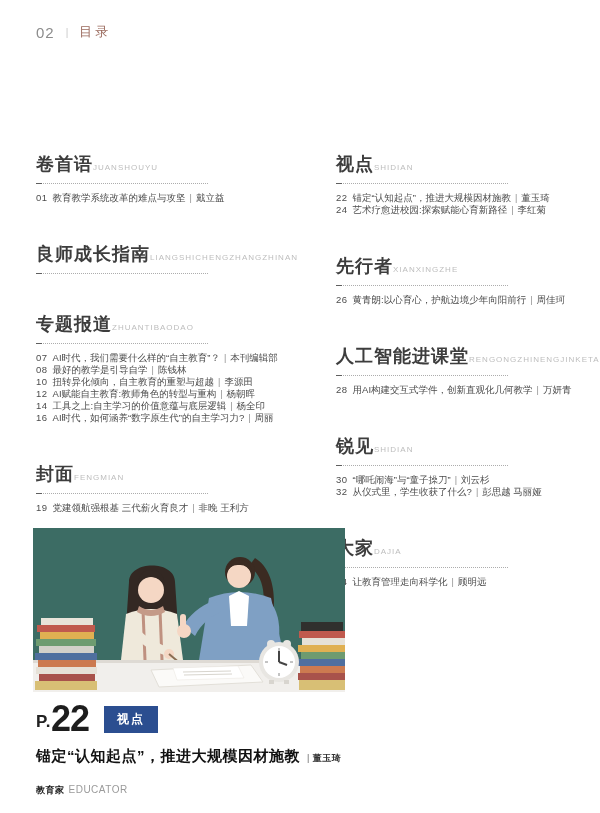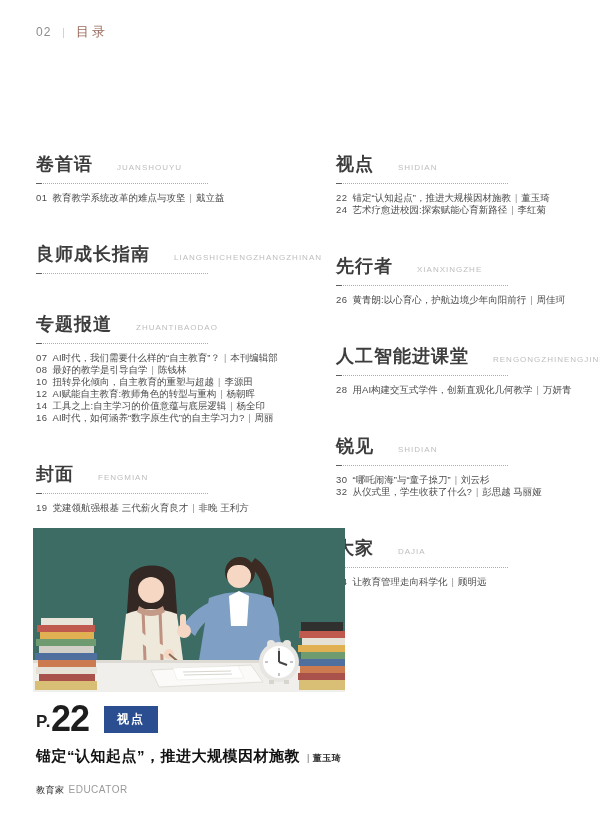--- a/index.html
+++ b/index.html
@@ -2,31 +2,31 @@
 <html style="--badge-blue: #2b4e90; --chalkboard-green: #3e6f67;"><head>
 <meta charset="utf-8">
 <style>
   * { margin:0; padding:0; box-sizing:border-box; }
   html,body { background:#ffffff; }
   body { font-family:"Liberation Sans","DejaVu Sans",sans-serif; }
   .page { position:relative; width:600px; height:813px; background:#fff; overflow:hidden; }
 
   
   .page-header { position:absolute; top:23px; left:36px; display:flex; align-items:center; gap:11px; }
-  .pg-no { font-size:12px; color:#8c8c8c; letter-spacing:1px; }
+  .pg-no { font-size:15px; color:#8c8c8c; letter-spacing:1px; }
   .pg-div { font-size:10px; color:#c9c9c9; }
   .pg-label { font-size:13px; color:#9b6b5e; letter-spacing:3px; }
 
   
   .col { position:absolute; top:126px; }
   .col-left  { left:36px;  width:290px; }
   .col-right { left:336px; width:256px; }
 
   .toc-section { margin-bottom:12px; }
-  .sec-head { display:flex; align-items:baseline; gap:24px; line-height:20px; white-space:nowrap; }
+  .sec-head { display:flex; align-items:baseline; gap:0; line-height:20px; white-space:nowrap; }
   .sec-title { font-size:18px; font-weight:bold; color:#3d3d3d; letter-spacing:1px; }
   .sec-pinyin { font-size:8px; color:#bdbdbd; letter-spacing:1px;margin-top:32px; }
   .sec-line { width:172px; border-bottom:1px dotted #adadad; margin-top:5px; margin-bottom:8px; position:relative; }
   .sec-line::before { content:""; position:absolute; left:0; bottom:-1px; width:6px; border-bottom:1px solid #5f5f5f; }
   .sec-entries { list-style:none; }
   .entry { font-size:9.5px; color:#4c4c4c; line-height:11px; white-space:nowrap; }
   .e-no { display:inline-block; margin-right:5px; letter-spacing:0.5px; color:#4c4c4c; }
   .e-sep { color:#909090; margin:0 4px; font-size:9px; }
   .e-author { color:#4c4c4c; }
 
@@ -37,21 +37,21 @@
   .pline { display:flex; align-items:center; margin-top:9px; margin-left:3px; }
   .p-prefix { font-size:17px; font-weight:bold; color:#222; align-self:flex-end; padding-bottom:5px; letter-spacing:0.5px; }
   .p-num { font-size:36px; font-weight:bold; color:#1d1d1d; line-height:1; letter-spacing:-1px; }
   .badge { margin-left:15px; background:var(--badge-blue,#2b4e90); color:#fff; font-size:12px; font-weight:bold; padding:5px 13px; letter-spacing:2px; }
   .headline { margin-top:10px; margin-left:3px; font-size:15px; font-weight:bold; color:#121212; letter-spacing:0.5px; white-space:nowrap; display:flex; align-items:baseline; }
   .h-sep { font-size:9px; font-weight:normal; color:#666; margin:0 3px 0 7px; }
   .h-author { font-size:9px; font-weight:bold; color:#333; }
 
   
   .page-footer { position:absolute; left:36px; top:784px; display:flex; align-items:baseline; gap:4px; }
-  .f-brand { font-size:9px; font-weight:normal; color:#1a1a1a; letter-spacing:0.5px; }
+  .f-brand { font-size:9px; font-weight:bold; color:#1a1a1a; letter-spacing:0.5px; }
   .f-en { font-size:10px; color:#9a9a9a; letter-spacing:0.5px; }
 </style>
 </head>
 <body>
 
 <div class="page">
 
   <header class="page-header">
     <span class="pg-no">02</span>
     <span class="pg-div">|</span>

